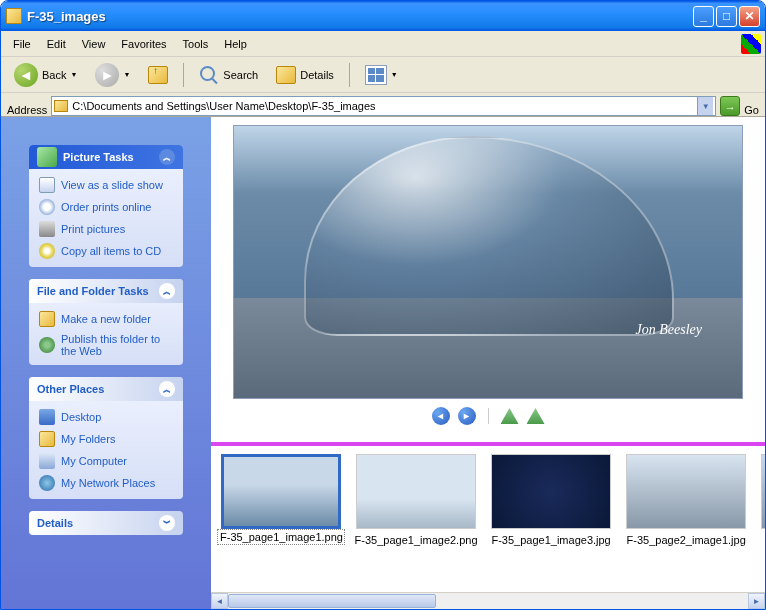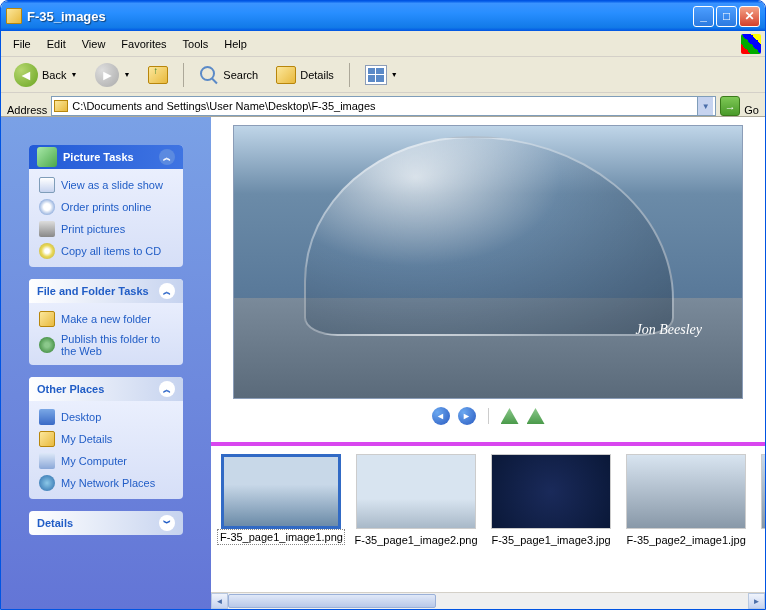--- a/index.html
+++ b/index.html
@@ -215,21 +215,21 @@
           <span>Other Places</span>
           <div class="chev">︽</div>
         </div>
         <div class="panel-body">
           <div class="task-link">
               <div class="task-icon ti-desktop"></div>
               <span>Desktop</span>
             </div>
           <div class="task-link">
               <div class="task-icon ti-folder"></div>
-              <span>My Details</span>
+              <span>My Folders</span>
             </div>
           <div class="task-link">
               <div class="task-icon ti-computer"></div>
               <span>My Computer</span>
             </div>
           <div class="task-link">
               <div class="task-icon ti-network"></div>
               <span>My Network Places</span>
             </div>
         </div>

